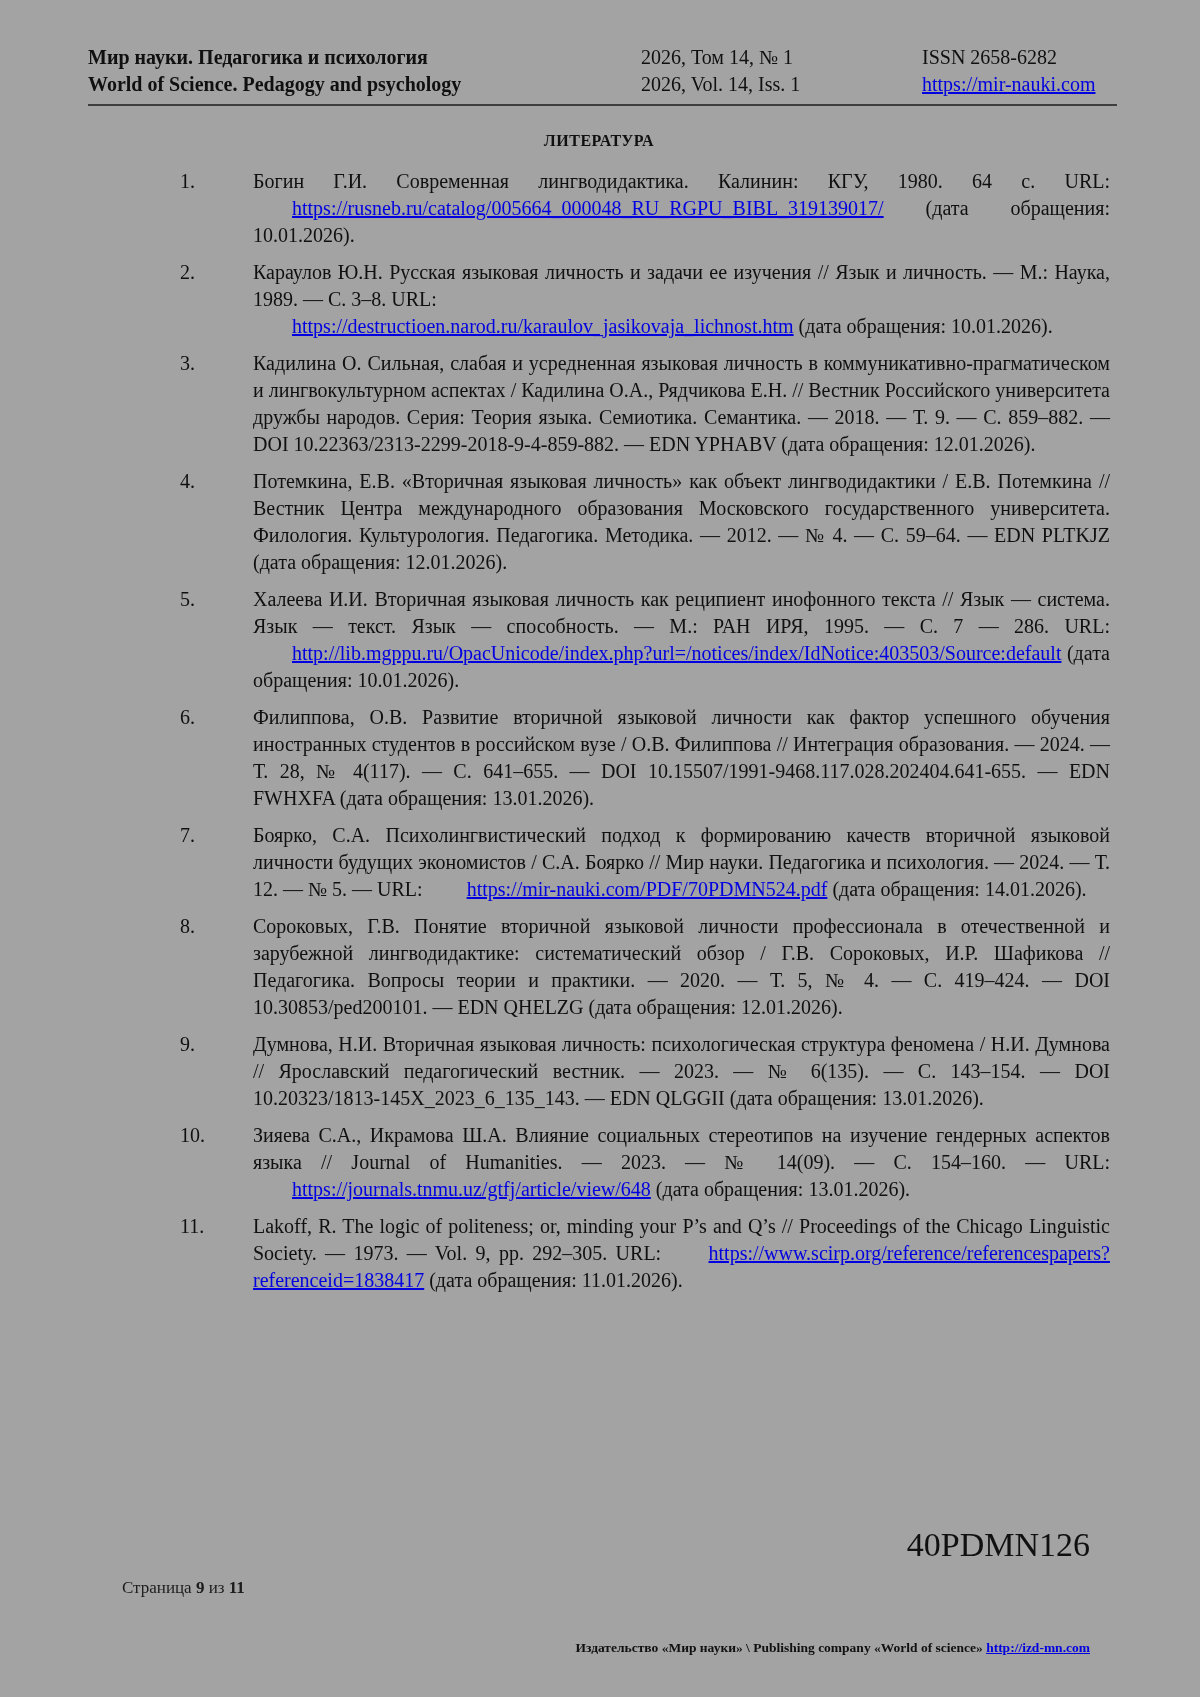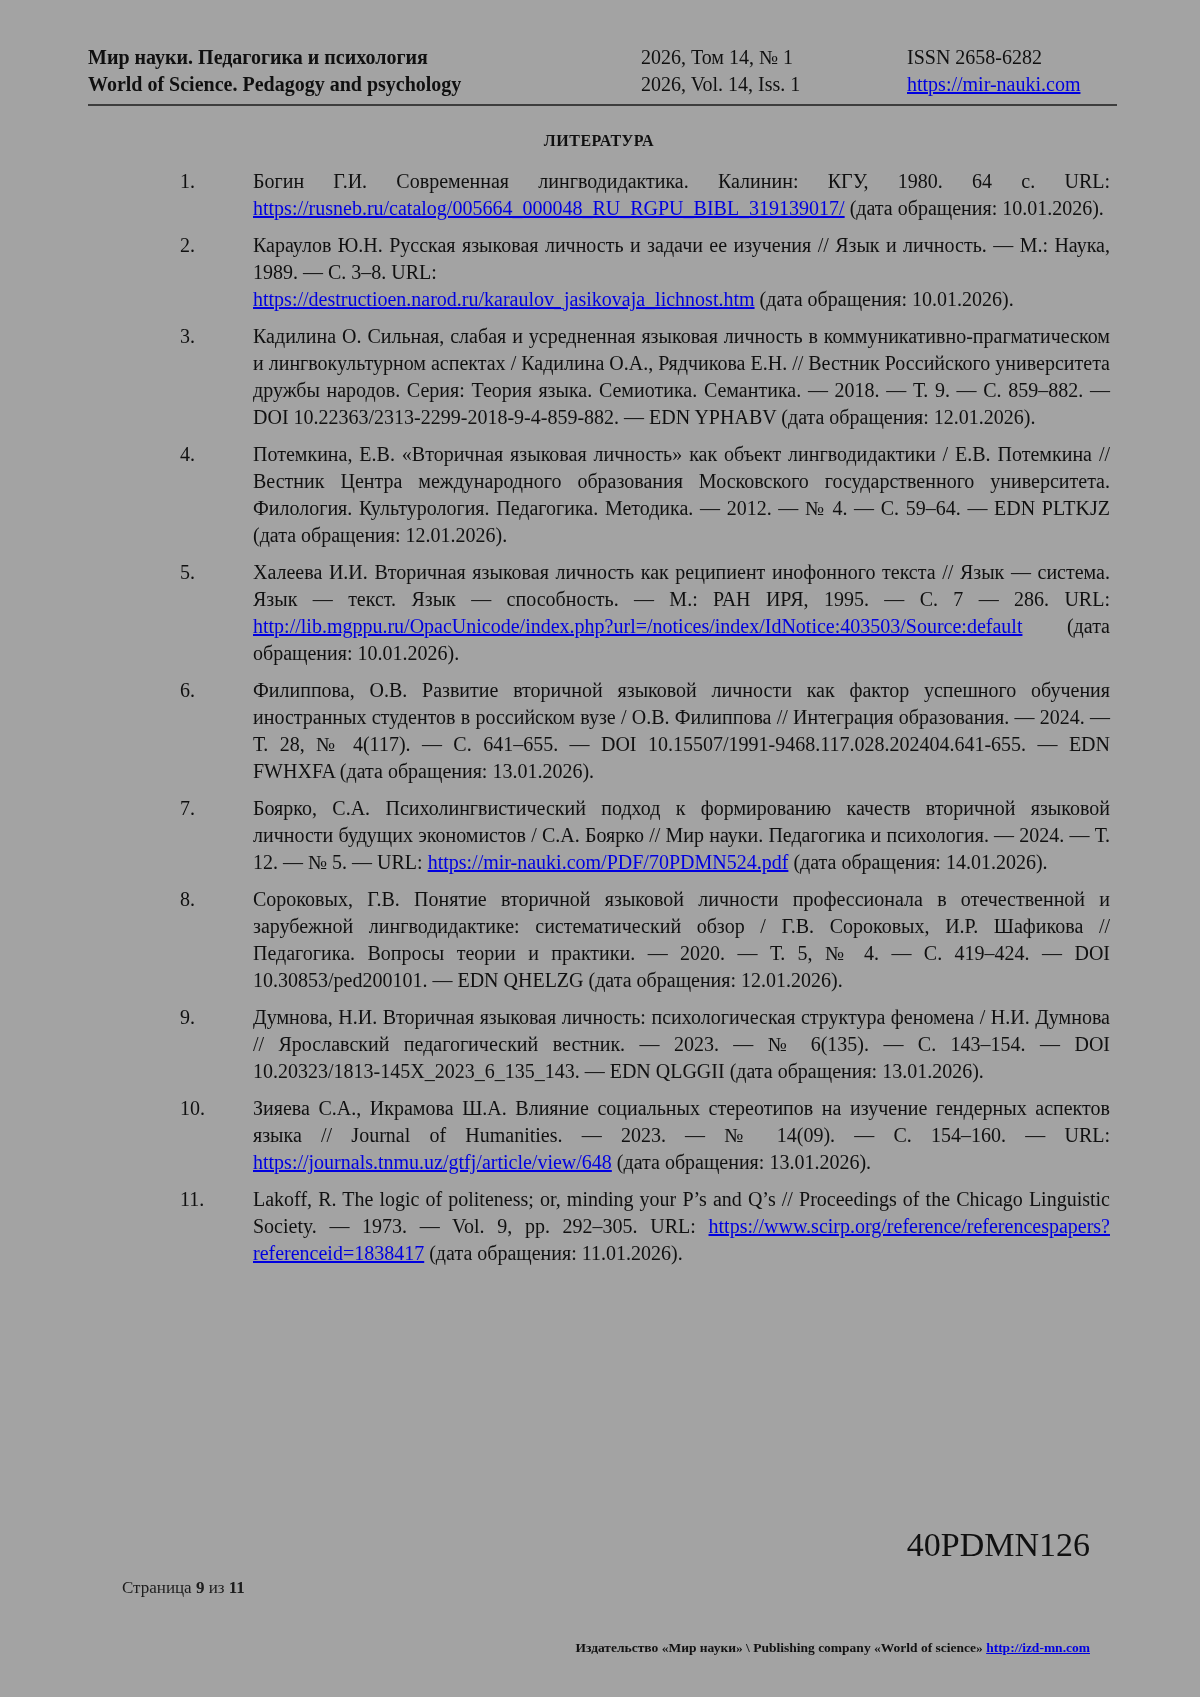--- a/index.html
+++ b/index.html
@@ -11,38 +11,38 @@
   }
   
   .header {
     position:absolute; top:44px; left:88px; right:83px;
     display:flex; align-items:flex-start;
     border-bottom:2px solid #3d3d3d; padding-bottom:6px;
     font-size:20px; line-height:27px;
   }
   .h-left { width:553px; font-weight:bold; }
   .h-mid  { width:266px; }
-  .h-right{ flex:1; }
+  .h-right{ flex:1;margin-left:15px; }
   .link { color:#0000e0; text-decoration:underline; cursor:pointer;text-align:right; }
   
   .main { position:absolute; top:132px; left:88px; width:1022px; }
   .section-title {
     margin:0 0 18px 0; text-align:center;
     font-size:16px; font-weight:bold; letter-spacing:.5px;
   }
   .ref-list { width:100%; }
   .ref-item { display:flex; margin-bottom:10px; }
   .ref-num {
     flex:none; margin-left:92px; width:73px;
     font-size:20px; line-height:27px; text-align:left;
   }
   .ref-body {
     flex:1; text-align:justify; font-size:20px; line-height:27px;
   }
-  .ref-body .link { overflow-wrap:anywhere; }
+  .ref-body .link { overflow-wrap:anywhere;margin-left:39px; }
   
   .footer-page {
     position:absolute; left:122px; top:1578px;
     font-family:Liberation Serif, serif; font-size:17px; color:#1c1c1c;
   }
   .footer-page b { font-weight:bold; }
   .doc-code {
     position:absolute; right:110px; top:1526px;
     font-size:34px; color:#101010;
   }

